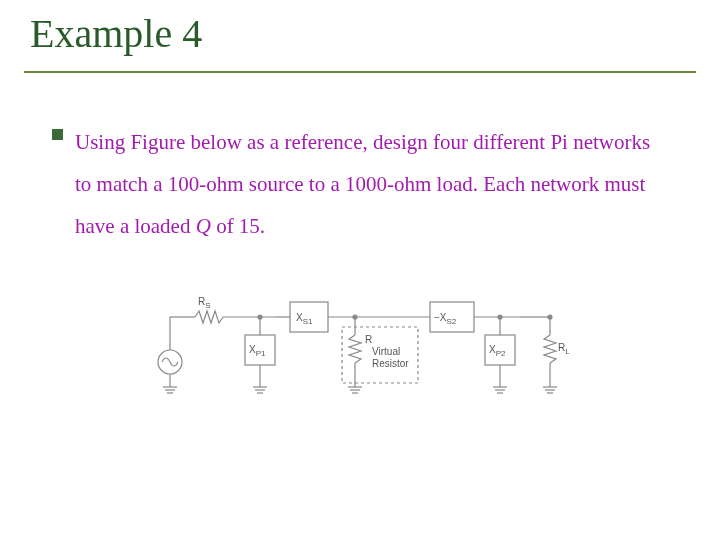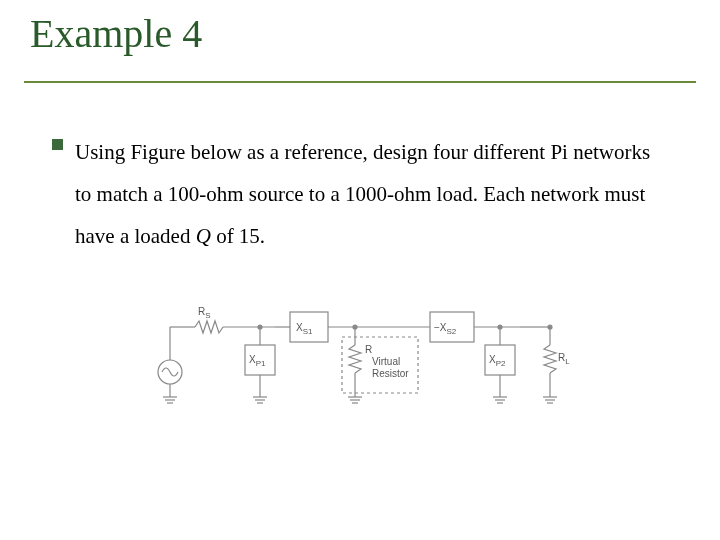--- a/index.html
+++ b/index.html
@@ -13,21 +13,21 @@
   }
   .slide {
     width: 720px;
     height: 540px;
     position: relative;
     padding: 0;
   }
   .title-wrap {
     border-bottom: 2px solid #6a8a3a;
     margin: 10px 24px 0 24px;
-    padding: 0 0 24px 0;
+    padding: 0 0 14px 0;
   }
   .title {
     font-size: 40px;
     color: #2a5a2a;
     font-weight: normal;
     padding-left: 6px;
   }
   .body {
     padding: 48px 52px 0 52px;
   }
@@ -39,21 +39,21 @@
   .bullet {
     width: 11px;
     height: 11px;
     background: #3a6a3a;
     margin-top: 8px;
     flex: 0 0 auto;
   }
   .bullet-text {
     font-size: 21px;
     line-height: 2.0;
-    color: #000000;
+    color: #a21caf;
   }
   .italic { font-style: italic; }
   .circuit {
     display: block;
     margin: 30px auto 0 auto;
   }
   .circuit text {
     font-family: Arial, sans-serif;
     font-size: 10px;
     fill: #555;

